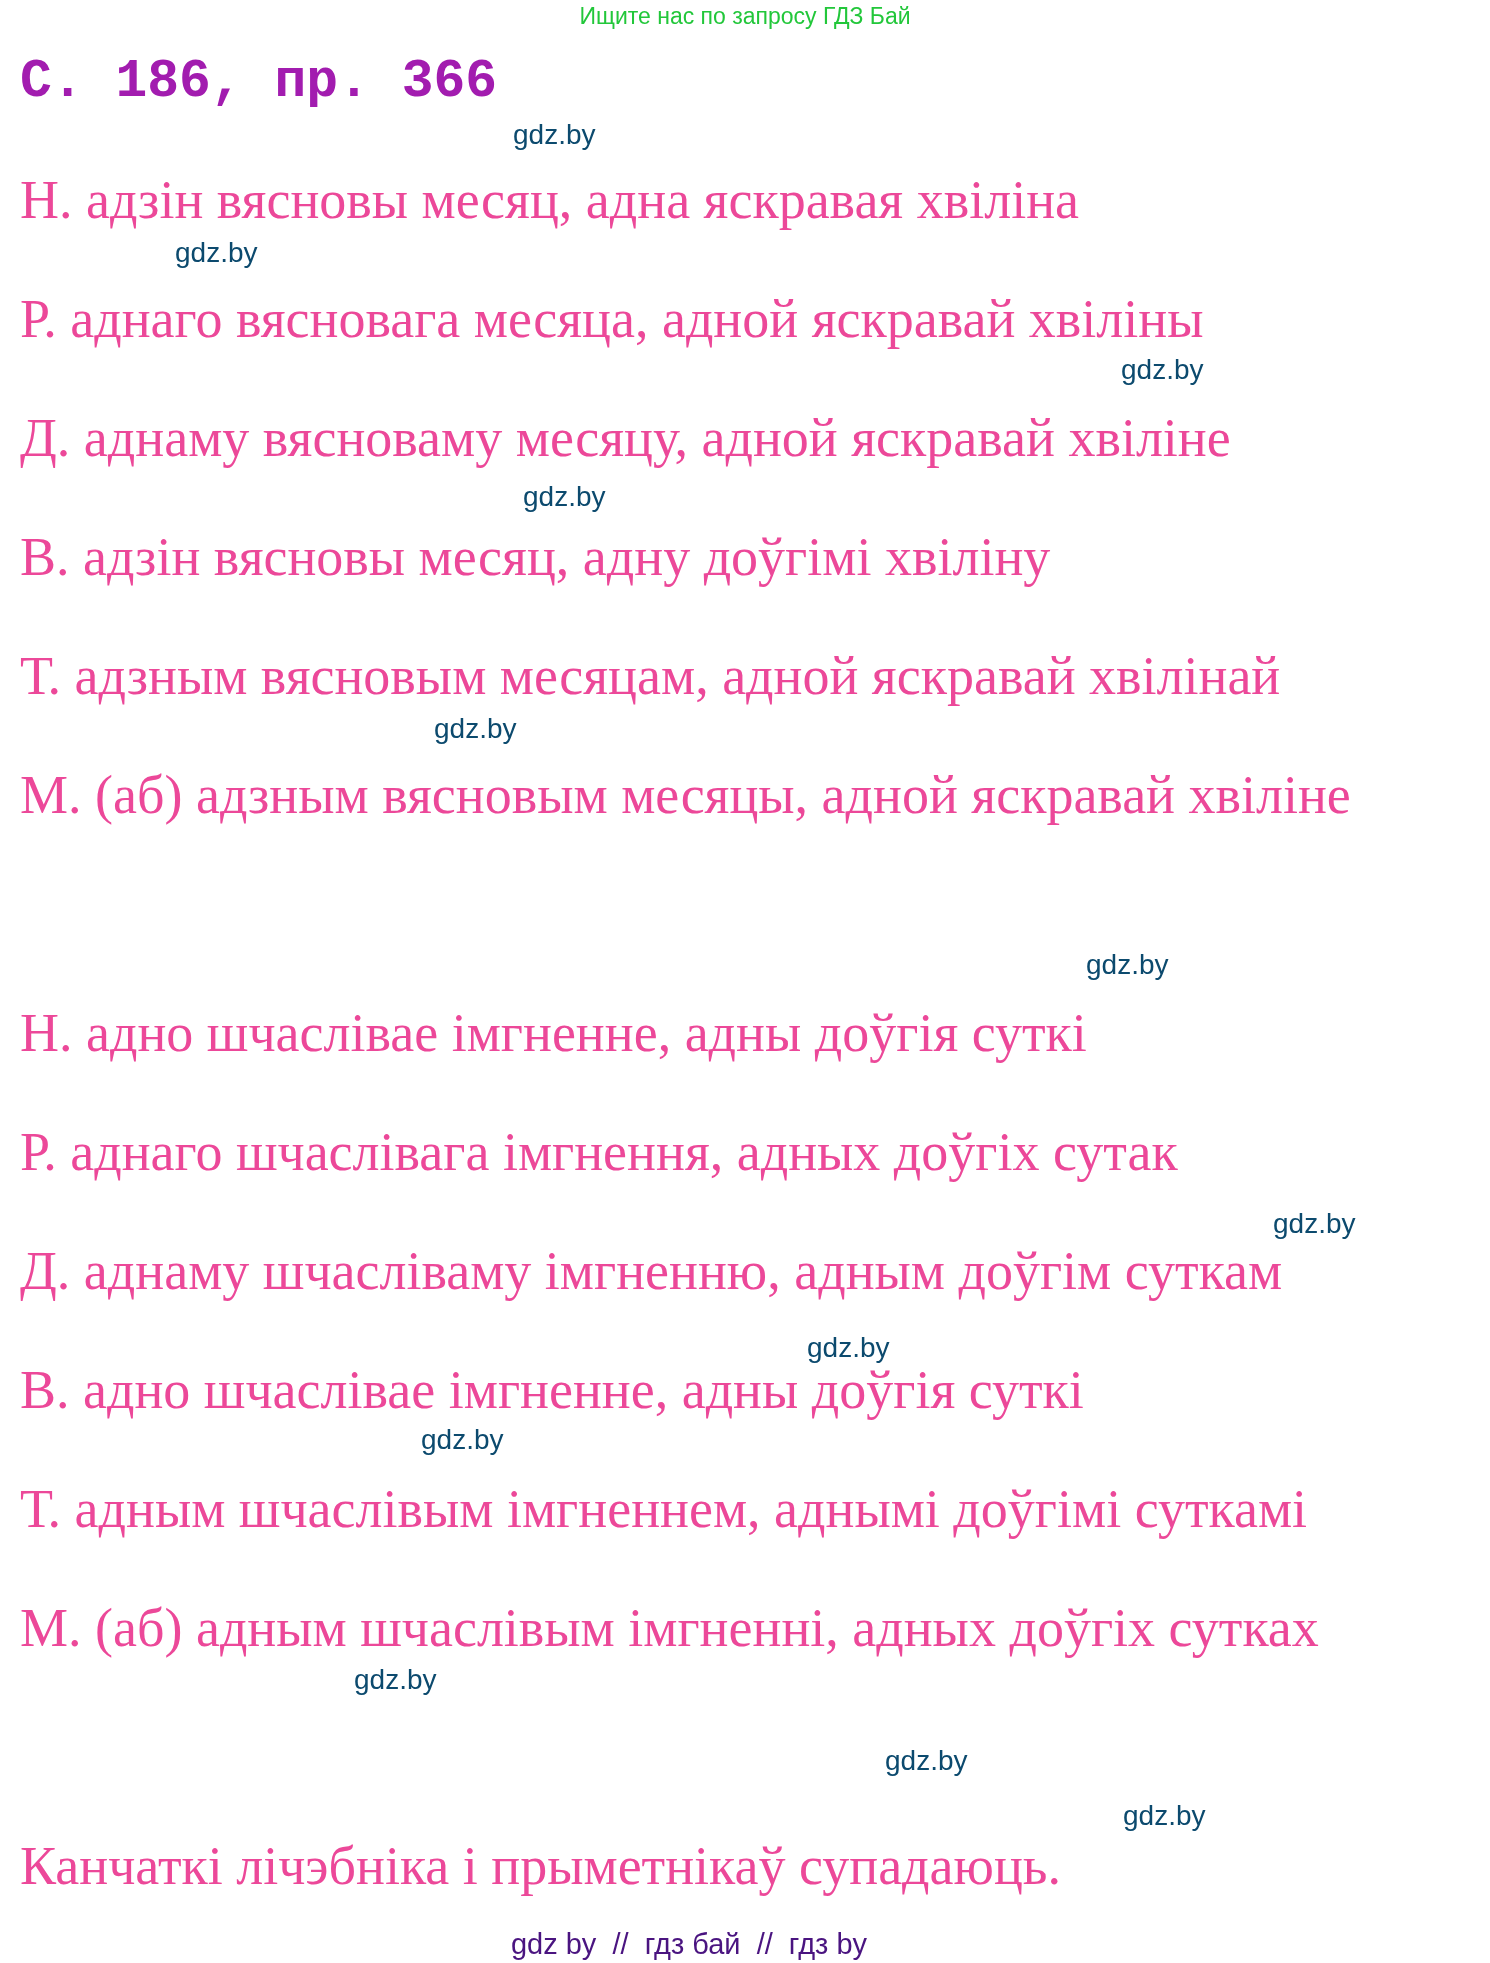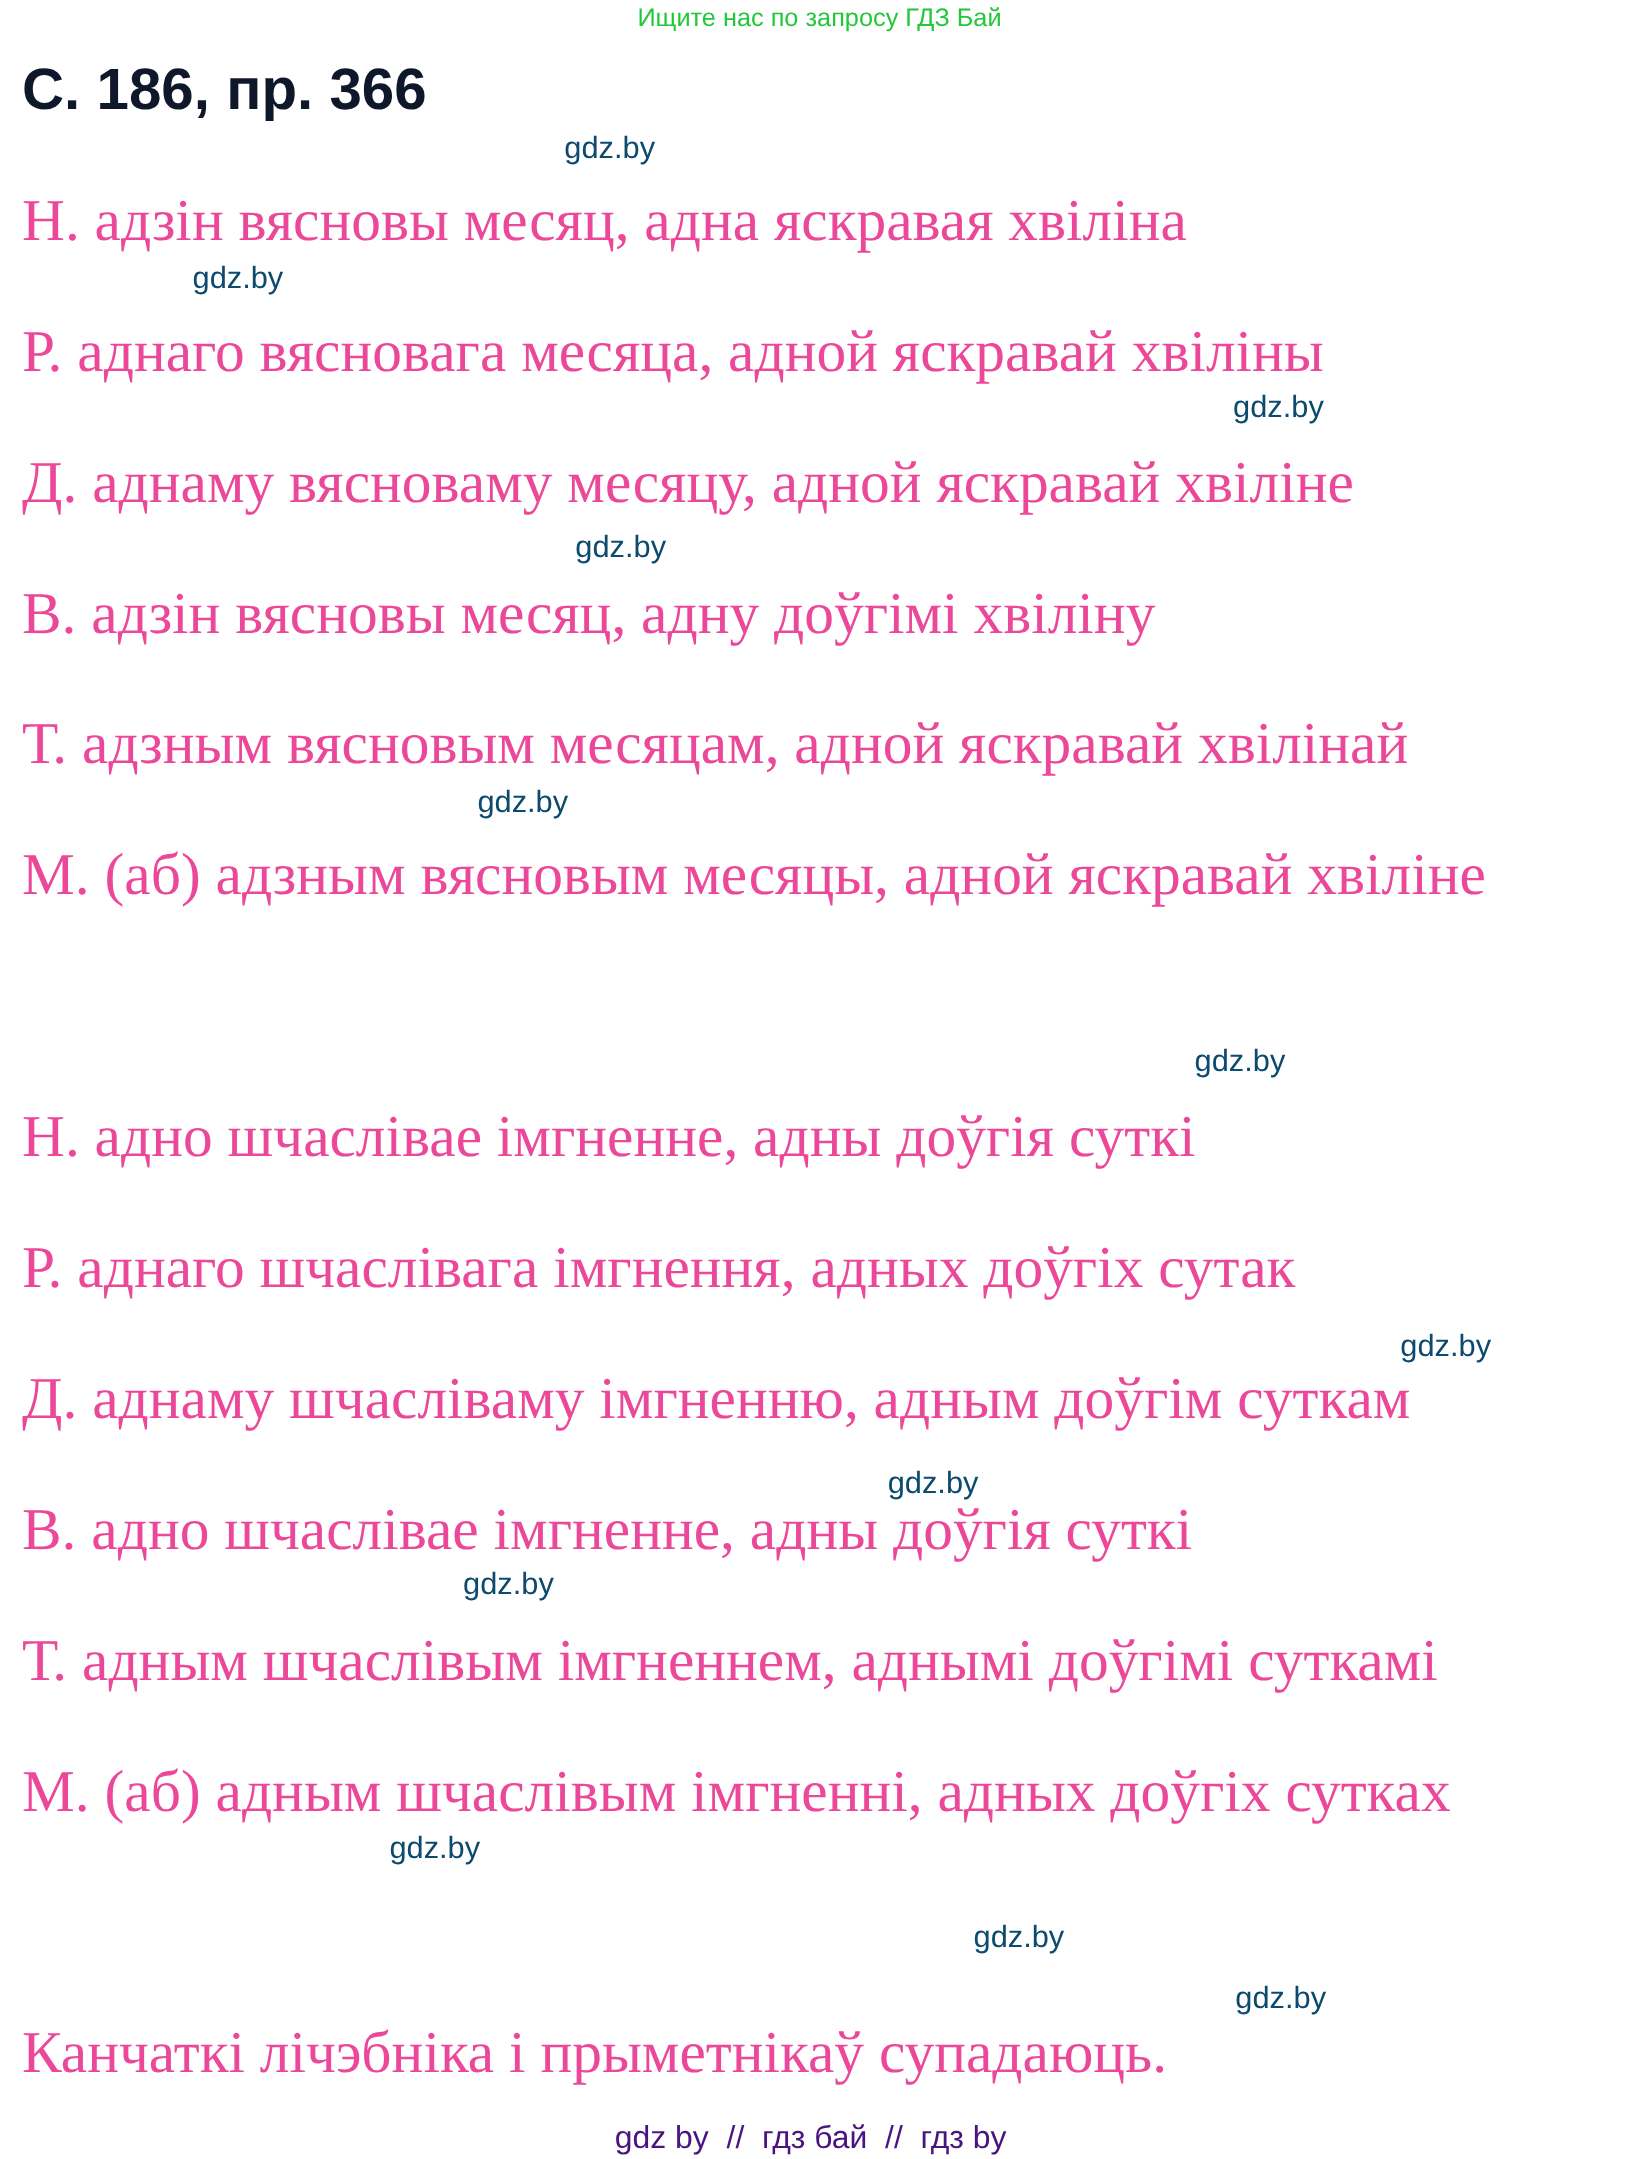--- a/index.html
+++ b/index.html
@@ -4,36 +4,36 @@
 <style>
   html, body { margin:0; padding:0; background:#ffffff; }
   body { width:1490px; height:1963px; position:relative; overflow:hidden; }
   .banner {
     position:absolute; left:0; width:1490px; top:0; height:32px;
     text-align:center; font-family:"Liberation Sans", sans-serif;
     font-size:23px; line-height:32px; color:#22c73a;
   }
   .title {
     position:absolute; left:20px; top:50px;
-    font-family:Liberation Sans, sans-serif; font-weight:bold;
-    font-size:53px; line-height:64px; color:#0f172a; white-space:nowrap;
+    font-family:Liberation Mono, monospace; font-weight:bold;
+    font-size:53px; line-height:64px; color:#a21caf; white-space:nowrap;
   }
   .line {
     position:absolute; left:20px;
     font-family:"Liberation Serif", serif;
     font-size:54px; line-height:64px; color:#ec4899; white-space:nowrap;
   }
   .wm {
     position:absolute; font-family:"Liberation Sans", sans-serif;
     font-size:28px; line-height:32px; color:#0c4a6e; white-space:nowrap;
   }
   .footer {
     position:absolute; left:0; width:1378px; top:1926px; height:36px;
     text-align:center; font-family:"Liberation Sans", sans-serif;
-    font-size:29px; line-height:36px; color:#4a1480; white-space:pre;padding-left:48px;
+    font-size:29px; line-height:36px; color:#4a1480; white-space:pre;
   }
 </style>
 </head>
 <body>
 
 <div class="banner">Ищите нас по запросу ГДЗ Бай</div>
 
 <div class="title">С. 186, пр. 366</div>
 
 <div class="line" style="top:168px">Н. адзін вясновы месяц, адна яскравая хвіліна</div>

